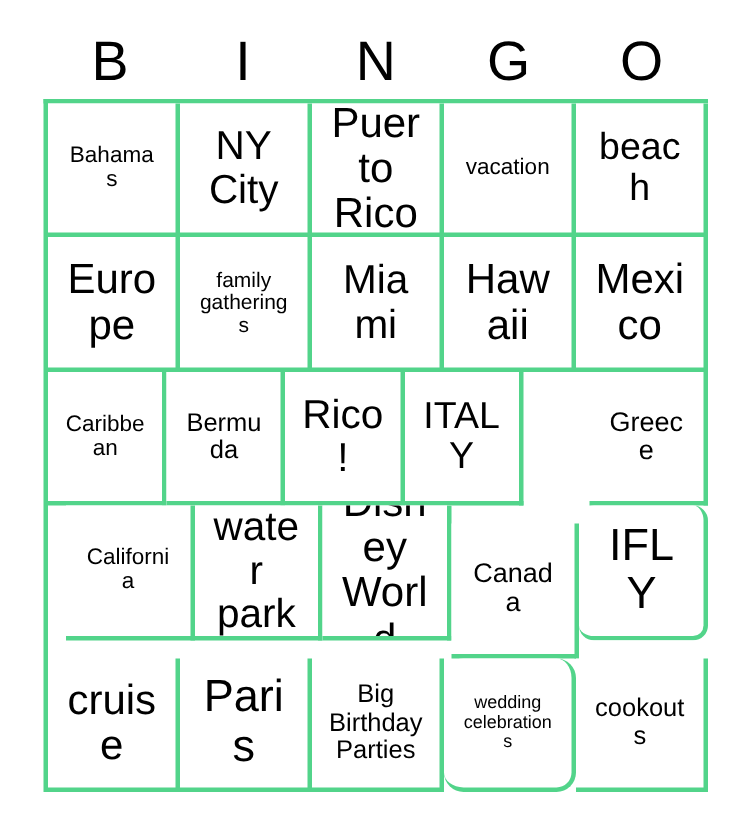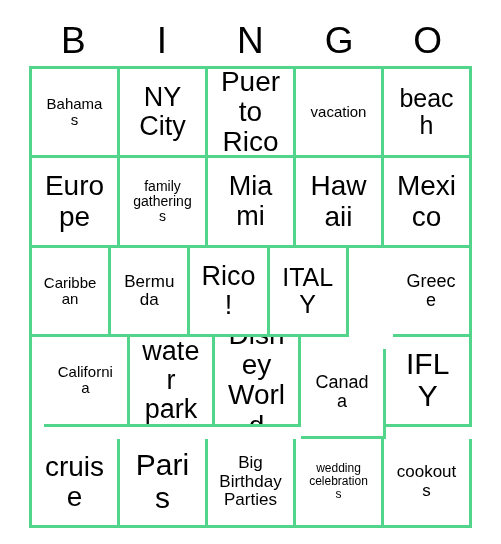--- a/index.html
+++ b/index.html
@@ -160,36 +160,36 @@
         </div>
       <div class="cell" style="border-color: rgb(82, 212, 138);">
           <span class="cell-text fs-xxl">water park</span>
         </div>
       <div class="cell" style="border-color: rgb(82, 212, 138);">
           <span class="cell-text fs-l">Disney World</span>
         </div>
       <div class="cell" style="border-color: rgb(82, 212, 138); margin-top: 12px;">
           <span class="cell-text fs-ml">Canada</span>
         </div>
-      <div class="cell" style="border-color: rgb(82, 212, 138);">
+      <div class="cell" style="border-color: rgb(82, 212, 138); border-radius: 10px;">
           <span class="cell-text fs-huge">IFLY</span>
         </div>
     </div>
 
     <div class="grid-row">
       <div class="cell" style="border-color: rgb(82, 212, 138);">
           <span class="cell-text fs-l">cruise</span>
         </div>
       <div class="cell" style="border-color: rgb(82, 212, 138); align-items: center;">
           <span class="cell-text fs-huge">Paris</span>
         </div>
       <div class="cell" style="border-color: rgb(82, 212, 138);">
           <span class="cell-text fs-m">Big Birthday Parties</span>
         </div>
-      <div class="cell" style="border-color: rgb(82, 212, 138);">
+      <div class="cell" style="border-color: rgb(82, 212, 138); border-radius: 13px;">
           <span class="cell-text fs-xs">wedding celebrations</span>
         </div>
       <div class="cell" style="border-color: rgb(82, 212, 138);">
           <span class="cell-text fs-m">cookouts</span>
         </div>
     </div>
 
   </div>
 </div>
 

